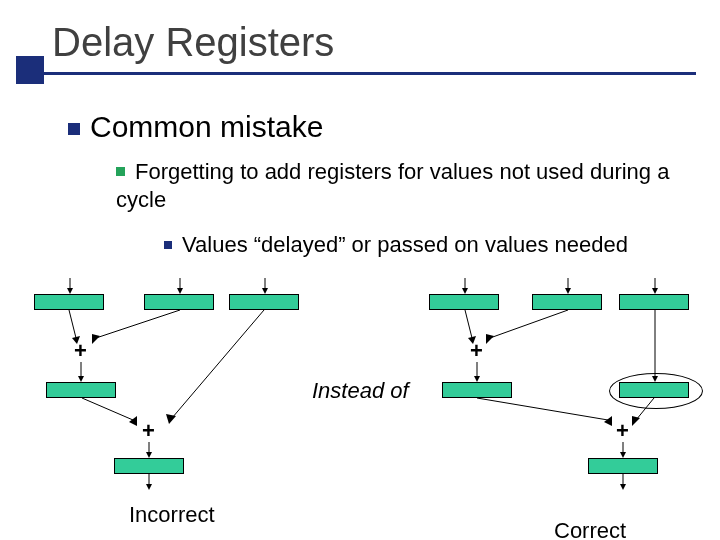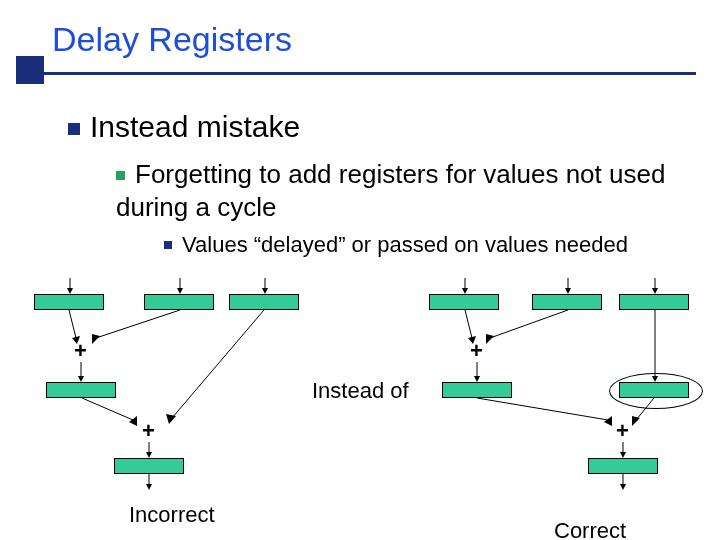--- a/index.html
+++ b/index.html
@@ -25,22 +25,22 @@
     left: 16px;
     top: 72px;
     width: 680px;
     height: 3px;
     background: #1b2e7a;
   }
   .title {
     position: absolute;
     left: 52px;
     top: 20px;
-    font-size: 34px;
-    color: #1d4ed8;
+    font-size: 40px;
+    color: #404040;
   }
   .bullet-sq {
     display: inline-block;
     width: 12px;
     height: 12px;
     background: #1b2e7a;
     margin-right: 10px;
     vertical-align: 2px;
   }
   .bullet-sq.small {
@@ -58,21 +58,21 @@
   .line1 {
     position: absolute;
     left: 68px;
     top: 110px;
     font-size: 30px;
   }
   .line2 {
     position: absolute;
     left: 116px;
     top: 158px;
-    font-size: 26px;
+    font-size: 22px;
     line-height: 1.25;
     width: 560px;
   }
   .line3 {
     position: absolute;
     left: 164px;
     top: 232px;
     font-size: 22px;
   }
   .diagram {
@@ -108,21 +108,21 @@
   }
 </style>
 </head>
 <body>
 
 <div class="accent"></div>
 <div class="underline"></div>
 <div class="title">Delay Registers</div>
 
 <div class="line1">
-  <span class="bullet-sq"></span><span>Instead mistake</span>
+  <span class="bullet-sq"></span><span>Common mistake</span>
 </div>
 
 <div class="line2">
   <span class="bullet-sq small"></span><span>Forgetting to add registers for values not used during a cycle</span>
 </div>
 
 <div class="line3">
   <span class="bullet-sq tiny"></span><span>Values “delayed” or passed on values needed</span>
 </div>
 
@@ -177,21 +177,21 @@
       <polygon points="0,10 6,10 3,16" fill="#000"></polygon>
     </svg>
   <div class="reg" style="left:80px; top:188px;"></div>
   <svg class="arrow" style="left:112px; top:204px;" width="6" height="16">
       <line x1="3" y1="0" x2="3" y2="10" stroke="#000"></line>
       <polygon points="0,10 6,10 3,16" fill="#000"></polygon>
     </svg>
 
   <div class="txt" style="left:95px; top:232px;text-align:right;">Incorrect</div>
 
-  <div class="txt" style="left:278px; top:108px;">Instead of</div>
+  <div class="txt" style="left:278px; top:108px;font-style:italic;">Instead of</div>
 
   <div class="reg" style="left:395px; top:24px;"></div>
   <div class="reg" style="left:498px; top:24px;"></div>
   <div class="reg" style="left:585px; top:24px;"></div>
   <svg class="arrow" style="left:428px; top:8px;" width="6" height="16">
       <line x1="3" y1="0" x2="3" y2="10" stroke="#000"></line>
       <polygon points="0,10 6,10 3,16" fill="#000"></polygon>
     </svg>
   <svg class="arrow" style="left:531px; top:8px;" width="6" height="16">
       <line x1="3" y1="0" x2="3" y2="10" stroke="#000"></line>

